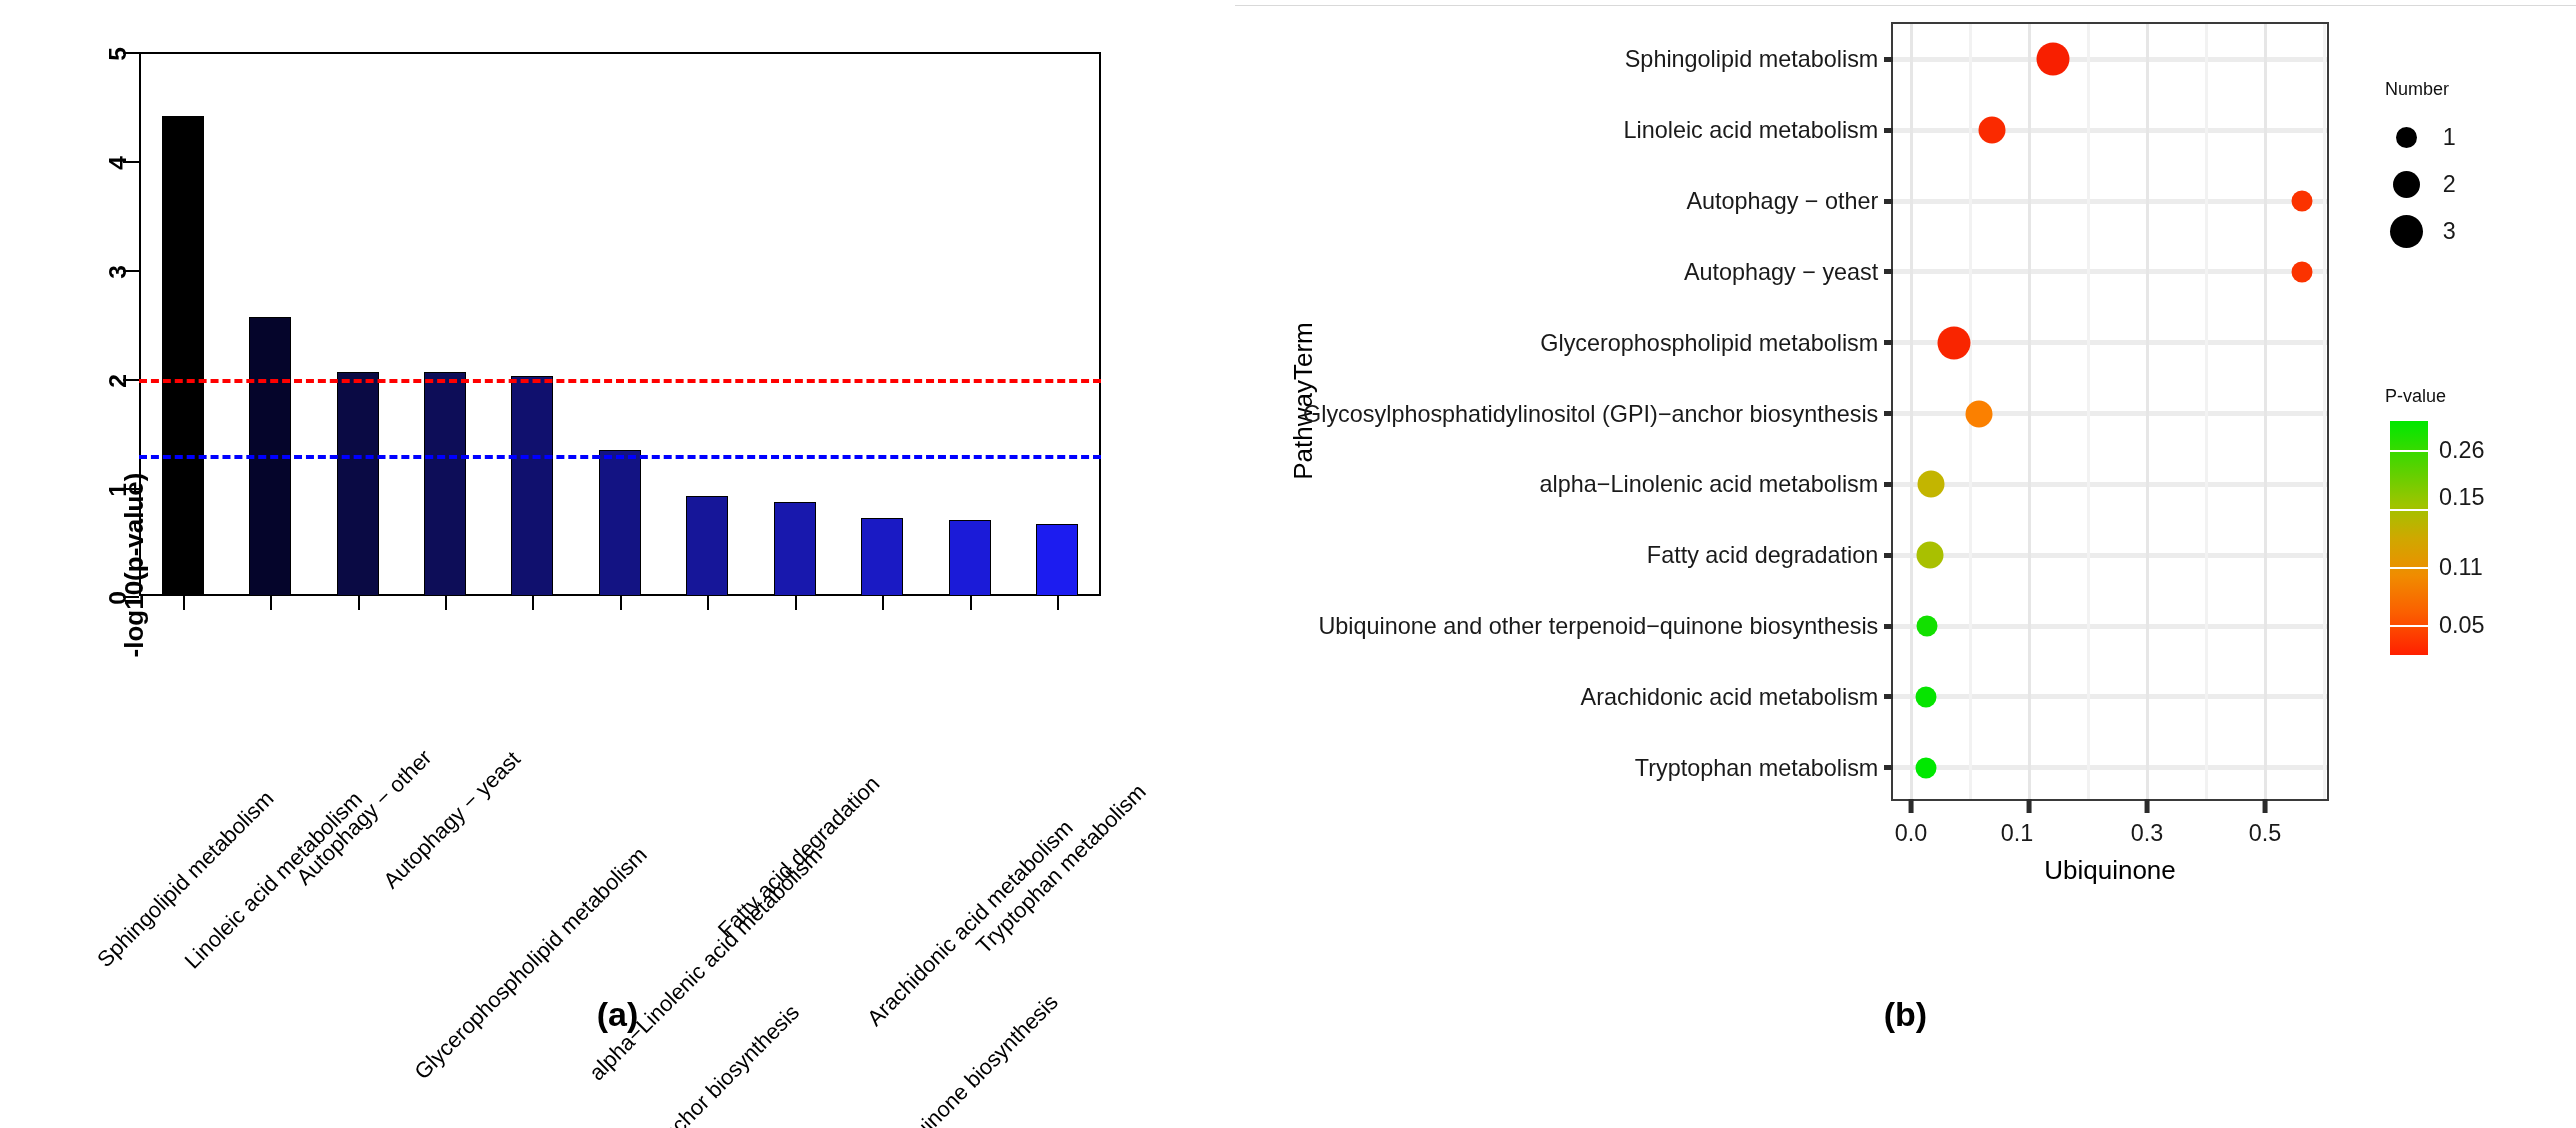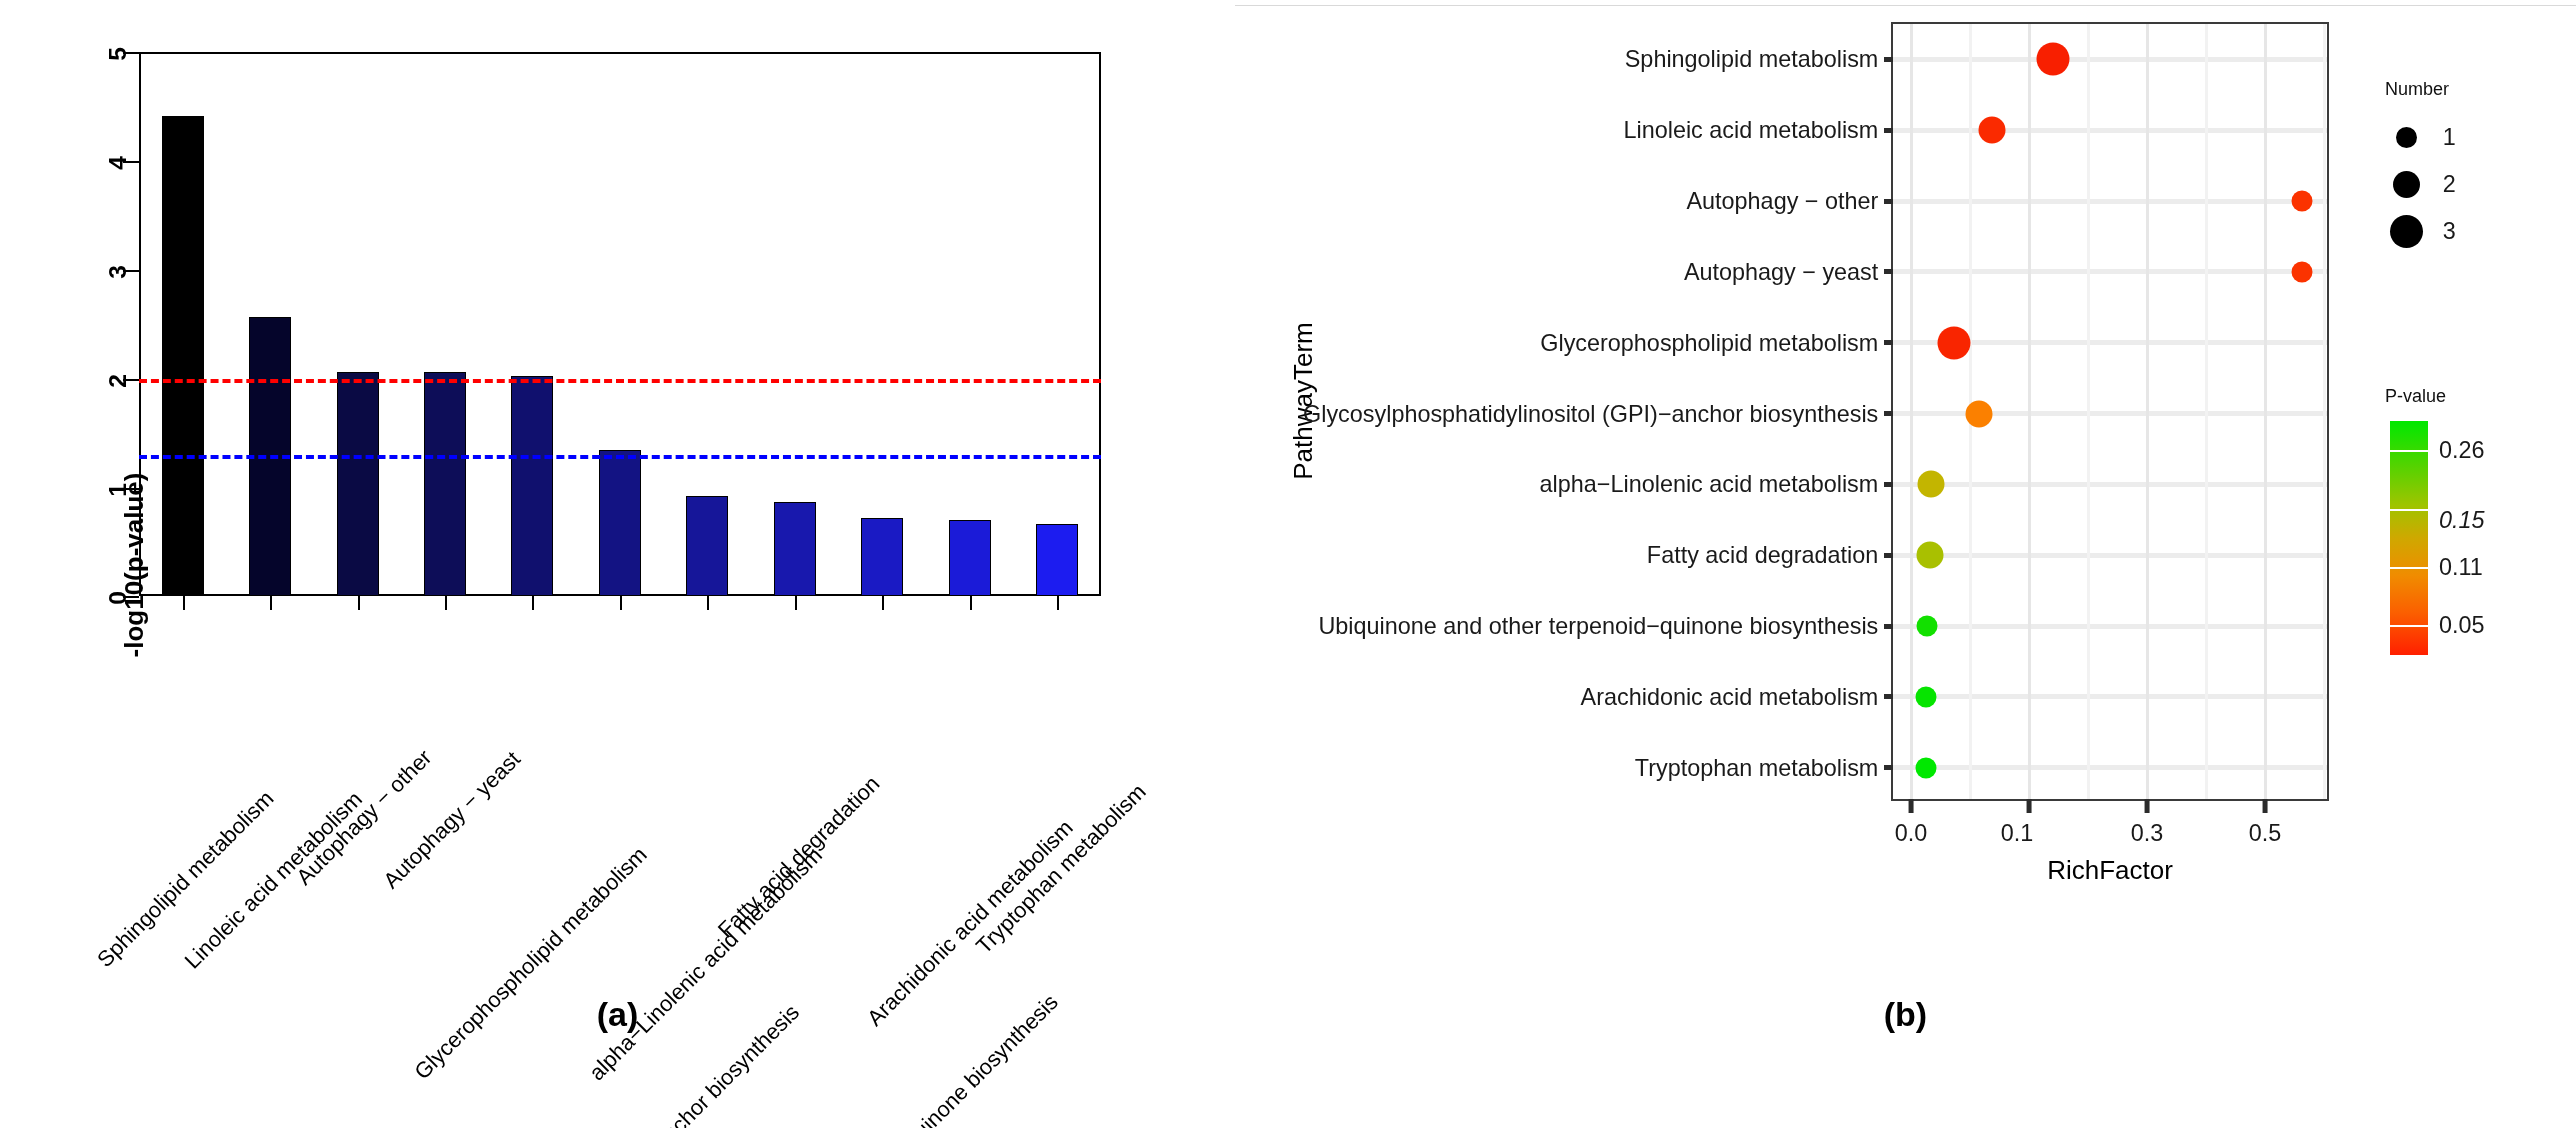--- a/index.html
+++ b/index.html
@@ -195,21 +195,21 @@
         <div class="b-dot" style="left: 409px; top: 248px; width: 21px; height: 21px; background: rgb(251, 51, 0);"></div>
         <div class="b-dot" style="left: 61px; top: 319px; width: 33px; height: 33px; background: rgb(249, 37, 0);"></div>
         <div class="b-dot" style="left: 86px; top: 390px; width: 27px; height: 27px; background: rgb(251, 128, 0);"></div>
         <div class="b-dot" style="left: 38px; top: 460px; width: 27px; height: 27px; background: rgb(195, 181, 0);"></div>
         <div class="b-dot" style="left: 37px; top: 531px; width: 27px; height: 27px; background: rgb(169, 192, 0);"></div>
         <div class="b-dot" style="left: 34px; top: 602px; width: 21px; height: 21px; background: rgb(18, 224, 0);"></div>
         <div class="b-dot" style="left: 33px; top: 673px; width: 21px; height: 21px; background: rgb(6, 228, 0);"></div>
         <div class="b-dot" style="left: 33px; top: 744px; width: 21px; height: 21px; background: rgb(0, 232, 0);"></div>
       </div>
   </div>
-  <div id="b-xtitle">RichFactor</div>
+  <div id="b-xtitle">Ubiquinone</div>
 
   <div id="b-legend-number">
     <div class="lg-title">Number</div>
     <div id="b-legend-number-rows">
         <div class="lg-row">
           <div class="lg-swatch">
             <div class="lg-dot" style="width: 21px; height: 21px;"></div>
           </div>
           <div class="lg-text">1</div>
         </div>
@@ -227,21 +227,21 @@
         </div>
       </div>
   </div>
 
   <div id="b-legend-pvalue">
     <div class="lg-title">P-value</div>
     <div id="b-colorbar">
         <div class="cb-tick" style="top: 29px;"></div>
         <div class="cb-lab" style="top: 29px;">0.26</div>
         <div class="cb-tick" style="top: 88px;"></div>
-        <div class="cb-lab" style="top: 99px; font-style: italic;">0.15</div>
+        <div class="cb-lab" style="top: 76px;">0.15</div>
         <div class="cb-tick" style="top: 146px;"></div>
         <div class="cb-lab" style="top: 146px;">0.11</div>
         <div class="cb-tick" style="top: 204px;"></div>
         <div class="cb-lab" style="top: 204px;">0.05</div>
       </div>
   </div>
 
   <div id="b-caption">(b)</div>
 </div>
 

